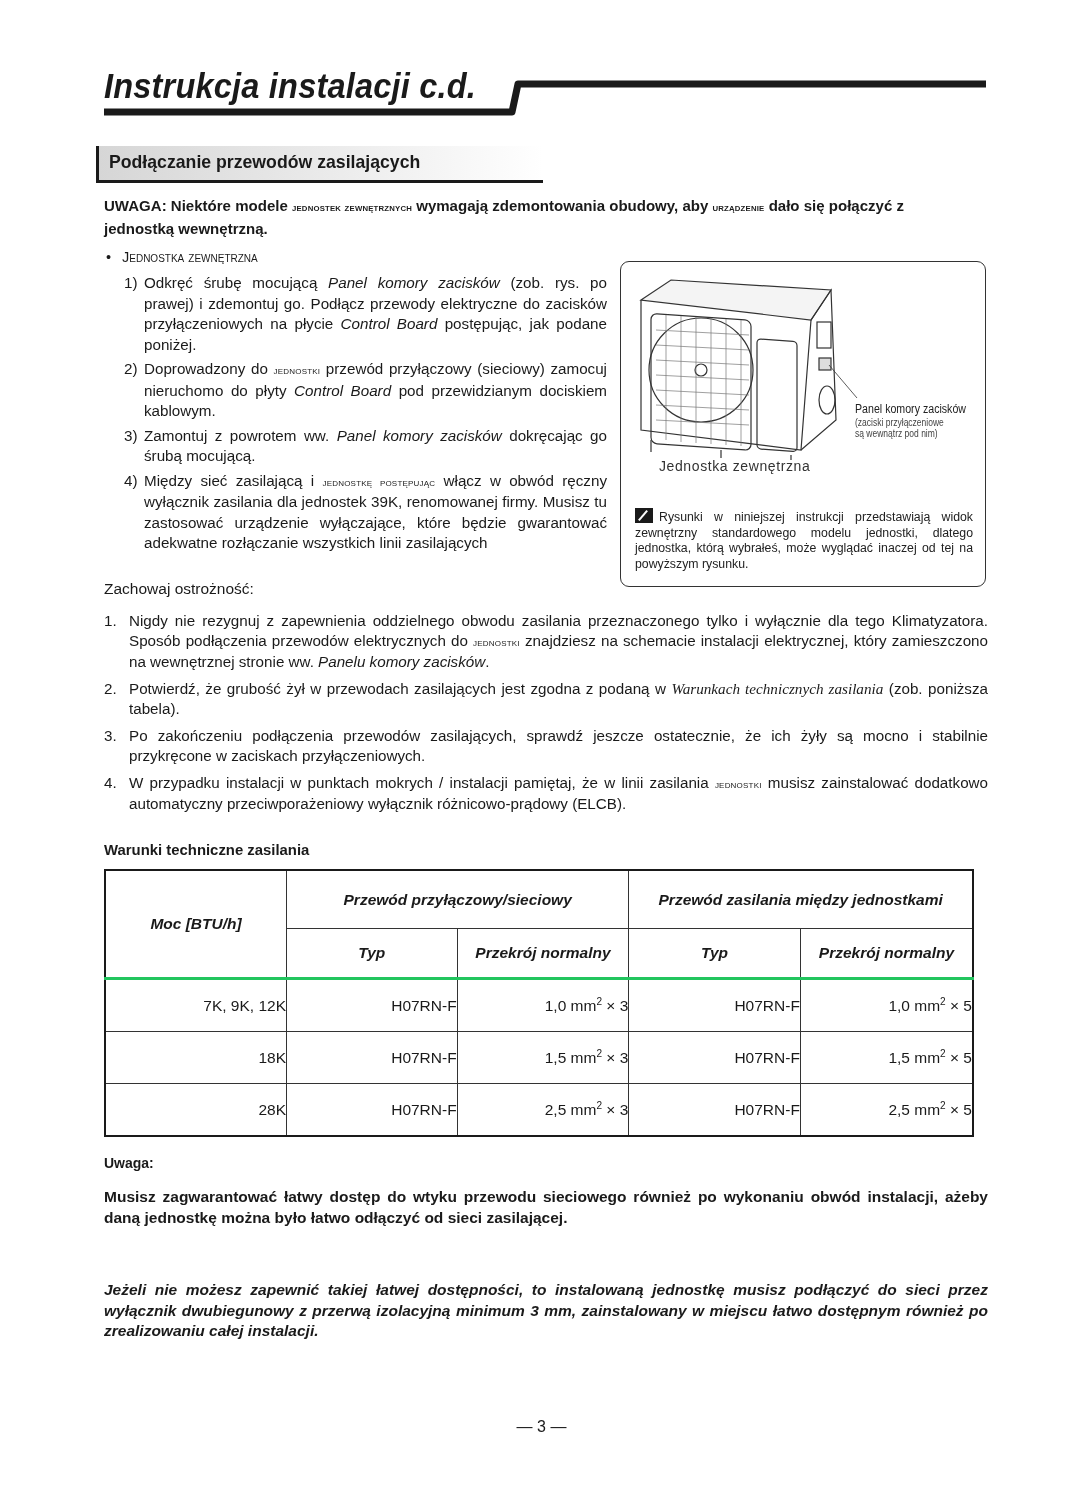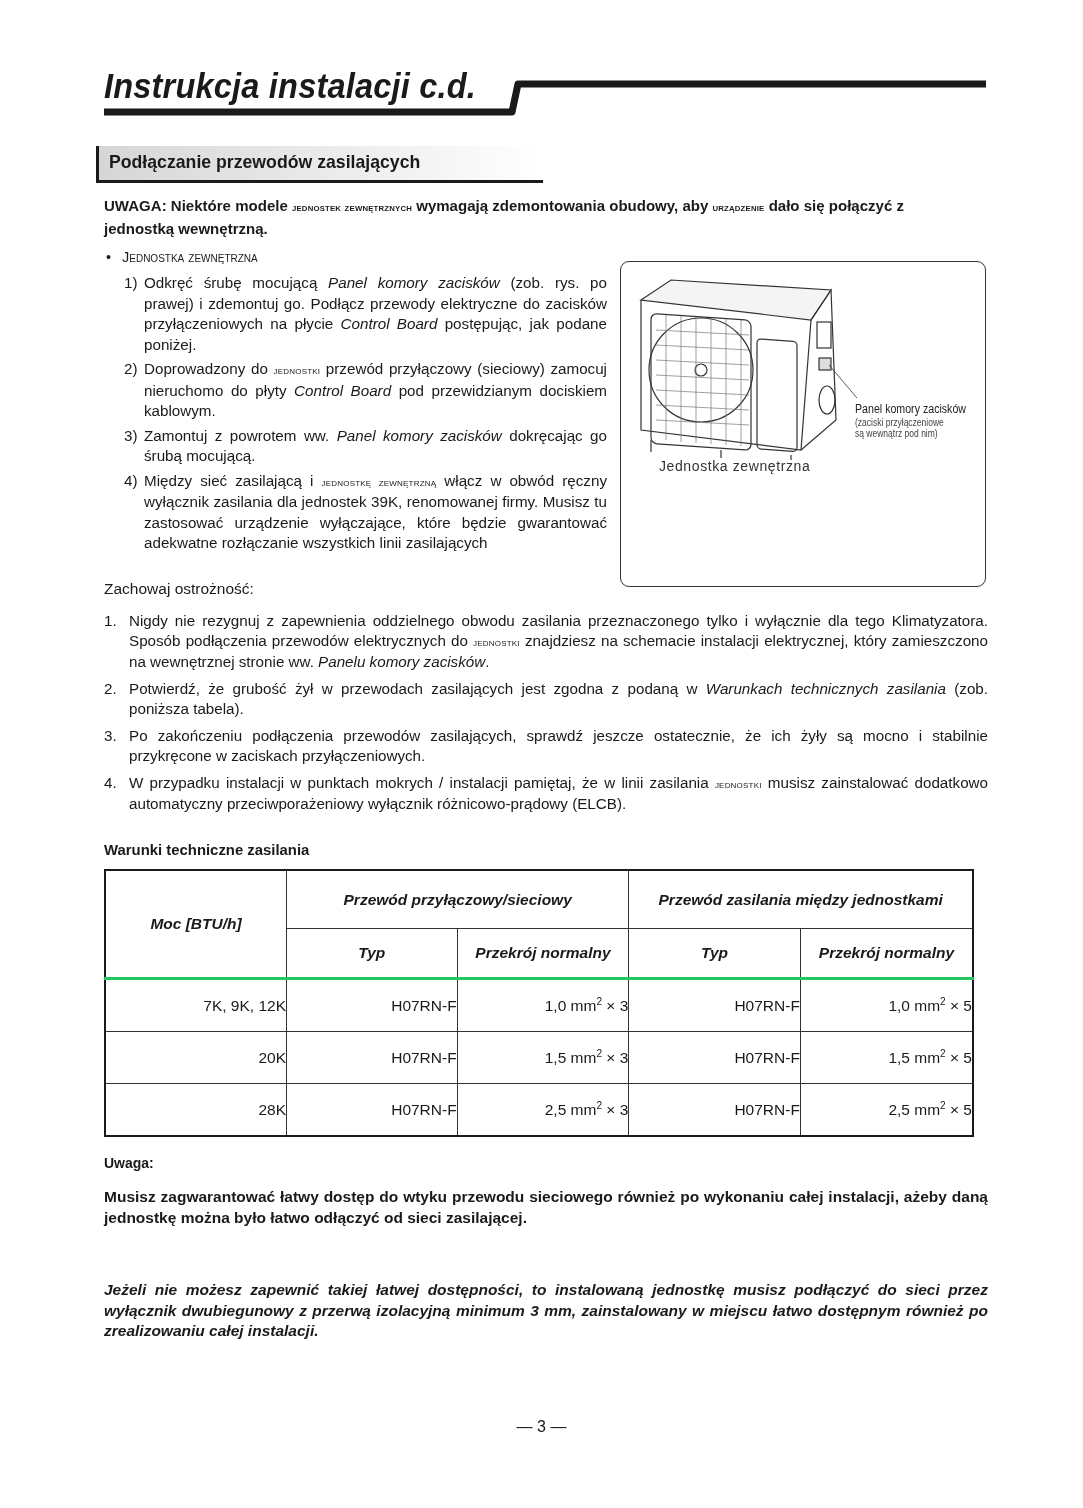--- a/index.html
+++ b/index.html
@@ -90,21 +90,21 @@
     <div class="step">
       <span class="num">2)</span>
       <span class="txt"><span>Doprowadzony do </span><span class="sc small-caps-up">jednostki</span><span> przewód przyłączowy (sieciowy) zamocuj nieruchomo do płyty </span><span style="font-style: italic;">Control Board</span><span> pod przewidzianym dociskiem kablowym.</span></span>
     </div>
     <div class="step">
       <span class="num">3)</span>
       <span class="txt"><span>Zamontuj z powrotem ww. </span><span style="font-style: italic;">Panel komory zacisków</span><span>  dokręcając go śrubą mocującą.</span></span>
     </div>
     <div class="step">
       <span class="num">4)</span>
-      <span class="txt"><span>Między sieć zasilającą i </span><span class="sc small-caps-up">jednostkę zewnętrzną</span><span> włącz w obwód ręczny wyłącznik zasilania dla jednostek 39K, renomowanej firmy. Musisz tu zastosować urządzenie wyłączające, które będzie gwarantować adekwatne rozłączanie wszystkich linii zasilających</span></span>
+      <span class="txt"><span>Między sieć zasilającą i </span><span class="sc small-caps-up">jednostkę postępując</span><span> włącz w obwód ręczny wyłącznik zasilania dla jednostek 39K, renomowanej firmy. Musisz tu zastosować urządzenie wyłączające, które będzie gwarantować adekwatne rozłączanie wszystkich linii zasilających</span></span>
     </div>
   </div>
 
 <div id="figure-box" class="abs">
   <svg id="unit-drawing" viewBox="0 0 230 190">
     <g fill="none" stroke="#333" stroke-width="1.2">
       <path d="M10 30 L40 10 L200 20 L180 50 Z" fill="#f4f4f4"></path>
       <path d="M10 30 L10 160 L170 180 L180 50"></path>
       <path d="M180 50 L200 20 L205 150 L170 180"></path>
       <rect x="20" y="42" width="100" height="130" rx="6" transform="skewY(4)"></rect>
@@ -121,31 +121,32 @@
       <path d="M20 170 L20 182 M90 180 L90 188 M160 185 L160 190"></path>
       <path d="M198 95 L226 128" stroke-width="0.8"></path>
     </g>
   </svg>
   <div id="fig-callout-title">Panel komory zacisków</div>
   <div id="fig-callout-sub">
     <div>(zaciski przyłączeniowe</div>
     <div>są wewnątrz pod nim)</div>
   </div>
   <div id="fig-caption">Jednostka zewnętrzna</div>
+  <div id="fig-note"><span id="note-icon"></span><span>Rysunki w niniejszej instrukcji przedstawiają widok zewnętrzny standardowego modelu jednostki, dlatego jednostka, którą wybrałeś, może wyglądać inaczej od tej na powyższym rysunku.</span></div>
 </div>
 
 <div id="caution-label" class="abs">Zachowaj ostrożność:</div>
 <div id="caution-list" class="abs caution-list">
     <div class="caution-item">
       <span class="num">1.</span>
       <span class="txt"><span>Nigdy nie rezygnuj z zapewnienia oddzielnego obwodu zasilania przeznaczonego tylko i wyłącznie dla tego Klimatyzatora. Sposób podłączenia przewodów elektrycznych do </span><span class="sc small-caps-up">jednostki</span><span> znajdziesz na schemacie instalacji elektrycznej, który zamieszczono na wewnętrznej stronie ww. </span><span style="font-style: italic;">Panelu komory zacisków</span><span>.</span></span>
     </div>
     <div class="caution-item">
       <span class="num">2.</span>
-      <span class="txt"><span>Potwierdź, że grubość żył w przewodach zasilających jest zgodna z podaną w </span><span style="font-style: italic;">Warunkach technicznych zasilania</span><span> (zob. poniższa tabela).</span></span>
+      <span class="txt"><span>Potwierdź, że grubość żył w przewodach zasilających jest zgodna z podaną w </span><span style="font-style: italic; font-family: Liberation Serif, serif;">Warunkach technicznych zasilania</span><span> (zob. poniższa tabela).</span></span>
     </div>
     <div class="caution-item">
       <span class="num">3.</span>
       <span class="txt"><span>Po zakończeniu podłączenia przewodów zasilających, sprawdź jeszcze ostatecznie, że ich żyły są mocno i stabilnie przykręcone w zaciskach przyłączeniowych.</span></span>
     </div>
     <div class="caution-item">
       <span class="num">4.</span>
       <span class="txt"><span>W przypadku instalacji w punktach mokrych / instalacji pamiętaj, że w linii zasilania </span><span class="sc small-caps-up">jednostki</span><span> musisz zainstalować dodatkowo automatyczny przeciwporażeniowy wyłącznik różnicowo-prądowy (ELCB).</span></span>
     </div>
   </div>
@@ -174,33 +175,33 @@
   </tbody>
     <tbody id="spec-body">
       <tr class="d">
         <td><span>7K, 9K, 12K</span></td>
         <td><span>H07RN-F</span></td>
         <td><span>1,0 mm</span><sup>2</sup><span> × 3</span></td>
         <td><span>H07RN-F</span></td>
         <td><span>1,0 mm</span><sup>2</sup><span> × 5</span></td>
       </tr>
       <tr class="d">
-        <td><span>20K</span></td>
+        <td><span>18K</span></td>
         <td><span>H07RN-F</span></td>
         <td><span>1,5 mm</span><sup>2</sup><span> × 3</span></td>
         <td><span>H07RN-F</span></td>
         <td><span>1,5 mm</span><sup>2</sup><span> × 5</span></td>
       </tr>
       <tr class="d">
         <td><span>28K</span></td>
         <td><span>H07RN-F</span></td>
         <td><span>2,5 mm</span><sup>2</sup><span> × 3</span></td>
         <td><span>H07RN-F</span></td>
         <td><span>2,5 mm</span><sup>2</sup><span> × 5</span></td>
       </tr>
     </tbody>
 </table>
 
 <div id="uwaga-bottom-title" class="abs">Uwaga:</div>
-<div id="uwaga-par-1" class="abs uwaga-par">Musisz zagwarantować łatwy dostęp do wtyku przewodu sieciowego również po wykonaniu całej instalacji, ażeby daną jednostkę można było łatwo odłączyć od sieci zasilającej.</div>
+<div id="uwaga-par-1" class="abs uwaga-par">Musisz zagwarantować łatwy dostęp do wtyku przewodu sieciowego również po wykonaniu obwód instalacji, ażeby daną jednostkę można było łatwo odłączyć od sieci zasilającej.</div>
 <div id="uwaga-par-2" class="abs uwaga-par">Jeżeli nie możesz zapewnić takiej łatwej dostępności, to instalowaną jednostkę musisz podłączyć do sieci przez wyłącznik dwubiegunowy z przerwą izolacyjną minimum 3 mm, zainstalowany w miejscu łatwo dostępnym również po zrealizowaniu całej instalacji.</div>
 
 <div id="page-number" class="abs">— 3 —</div>
 
 </body></html>

